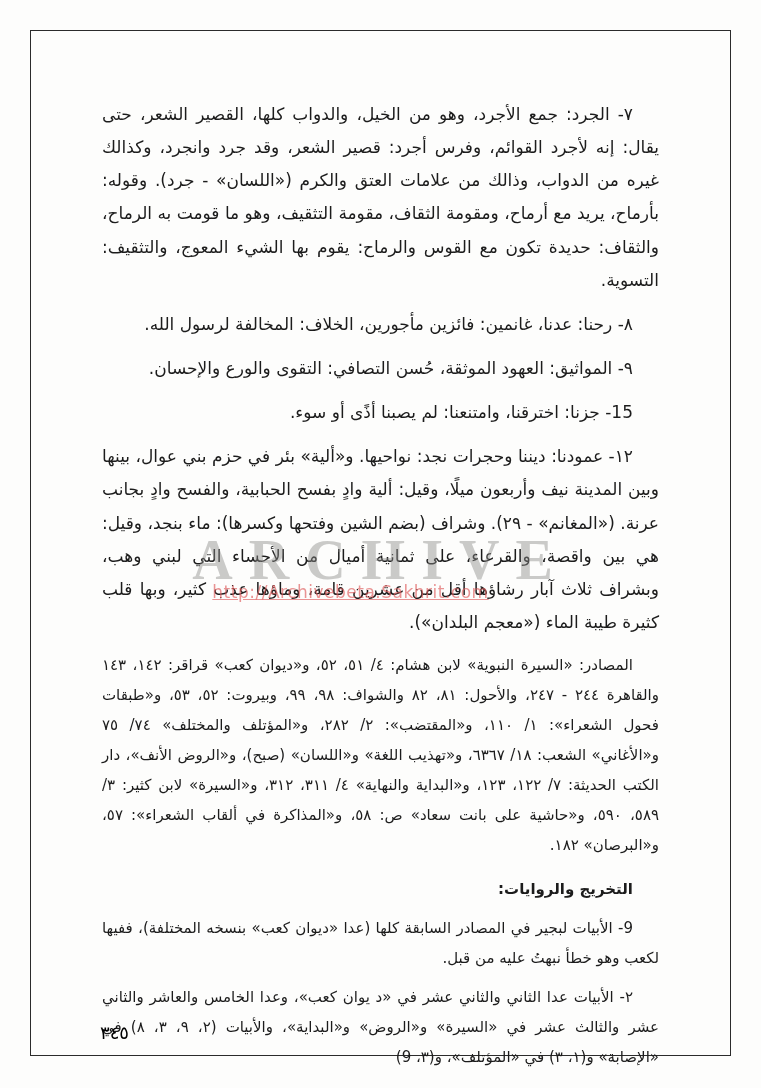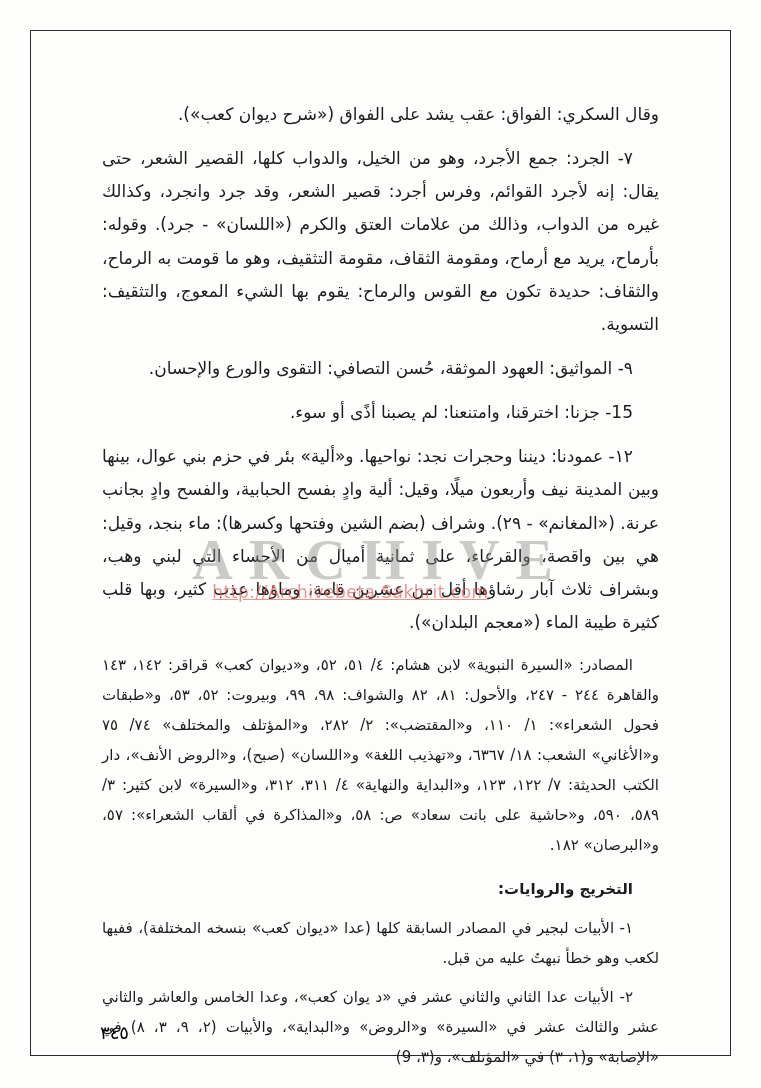--- a/index.html
+++ b/index.html
@@ -86,36 +86,36 @@
   }
 </style>
 </head>
 <body>
 
 <div class="scan-page">
 
   <div class="frame"></div>
 
   <div class="content">
-    <p class="main flush">وقال السكري: الفواق: عقب يشد على الفواق («شرح ديوان كعب»).</p>
 
     <p class="main indent">٧- الجرد: جمع الأجرد، وهو من الخيل، والدواب كلها، القصير الشعر، حتى يقال: إنه لأجرد القوائم، وفرس أجرد: قصير الشعر، وقد جرد وانجرد، وكذالك غيره من الدواب، وذالك من علامات العتق والكرم («اللسان» - جرد). وقوله: بأرماح، يريد مع أرماح، ومقومة الثقاف، مقومة التثقيف، وهو ما قومت به الرماح، والثقاف: حديدة تكون مع القوس والرماح: يقوم بها الشيء المعوج، والتثقيف: التسوية.</p>
 
+    <p class="main indent">٨- رحنا: عدنا، غانمين: فائزين مأجورين، الخلاف: المخالفة لرسول الله.</p>
 
     <p class="main indent">٩- المواثيق: العهود الموثقة، حُسن التصافي: التقوى والورع والإحسان.</p>
 
     <p class="main indent">15- جزنا: اخترقنا، وامتنعنا: لم يصبنا أذًى أو سوء.</p>
 
     <p class="main indent">١٢- عمودنا: ديننا وحجرات نجد: نواحيها. و«ألية» بئر في حزم بني عوال، بينها وبين المدينة نيف وأربعون ميلًا، وقيل: ألية وادٍ بفسح الحبابية، والفسح وادٍ بجانب عرنة. («المغانم» - ٢٩). وشراف (بضم الشين وفتحها وكسرها): ماء بنجد، وقيل: هي بين واقصة، والقرعاء، على ثمانية أميال من الأحساء التي لبني وهب، وبشراف ثلاث آبار رشاؤها أقل من عشرين قامة، وماؤها عذب كثير، وبها قلب كثيرة طيبة الماء («معجم البلدان»).</p>
 
     <p class="small indent">المصادر: «السيرة النبوية» لابن هشام: ٤/ ٥١، ٥٢، و«ديوان كعب» قراقر: ١٤٢، ١٤٣ والقاهرة ٢٤٤ - ٢٤٧، والأحول: ٨١، ٨٢ والشواف: ٩٨، ٩٩، وبيروت: ٥٢، ٥٣، و«طبقات فحول الشعراء»: ١/ ١١٠، و«المقتضب»: ٢/ ٢٨٢، و«المؤتلف والمختلف» ٧٤/ ٧٥ و«الأغاني» الشعب: ١٨/ ٦٣٦٧، و«تهذيب اللغة» و«اللسان» (صبح)، و«الروض الأنف»، دار الكتب الحديثة: ٧/ ١٢٢، ١٢٣، و«البداية والنهاية» ٤/ ٣١١، ٣١٢، و«السيرة» لابن كثير: ٣/ ٥٨٩، ٥٩٠، و«حاشية على بانت سعاد» ص: ٥٨، و«المذاكرة في ألقاب الشعراء»: ٥٧، و«البرصان» ١٨٢.</p>
 
     <p class="small heading">التخريج والروايات:</p>
 
-    <p class="small indent">١- الأبيات لبجير في المصادر السابقة كلها (عدا «ديوان كعب» بنسخه المختلفة)، ففيها لكعب وهو خطأ نبهتُ عليه من قبل.</p>
+    <p class="small indent">9- الأبيات لبجير في المصادر السابقة كلها (عدا «ديوان كعب» بنسخه المختلفة)، ففيها لكعب وهو خطأ نبهتُ عليه من قبل.</p>
 
     <p class="small indent">٢- الأبيات عدا الثاني والثاني عشر في «د يوان كعب»، وعدا الخامس والعاشر والثاني عشر والثالث عشر في «السيرة» و«الروض» و«البداية»، والأبيات (٢، ٩، ٣، ٨) في «الإصابة» و(١، ٣) في «المؤتلف»، و(٣، 9)</p>
   </div>
 
   <div class="watermark">
     <div class="watermark-title">ARCHIVE</div>
     <div class="watermark-url">http://Archivebeta.Sakhrit.com</div>
   </div>
 
   <div class="page-number">٣٤٥</div>

